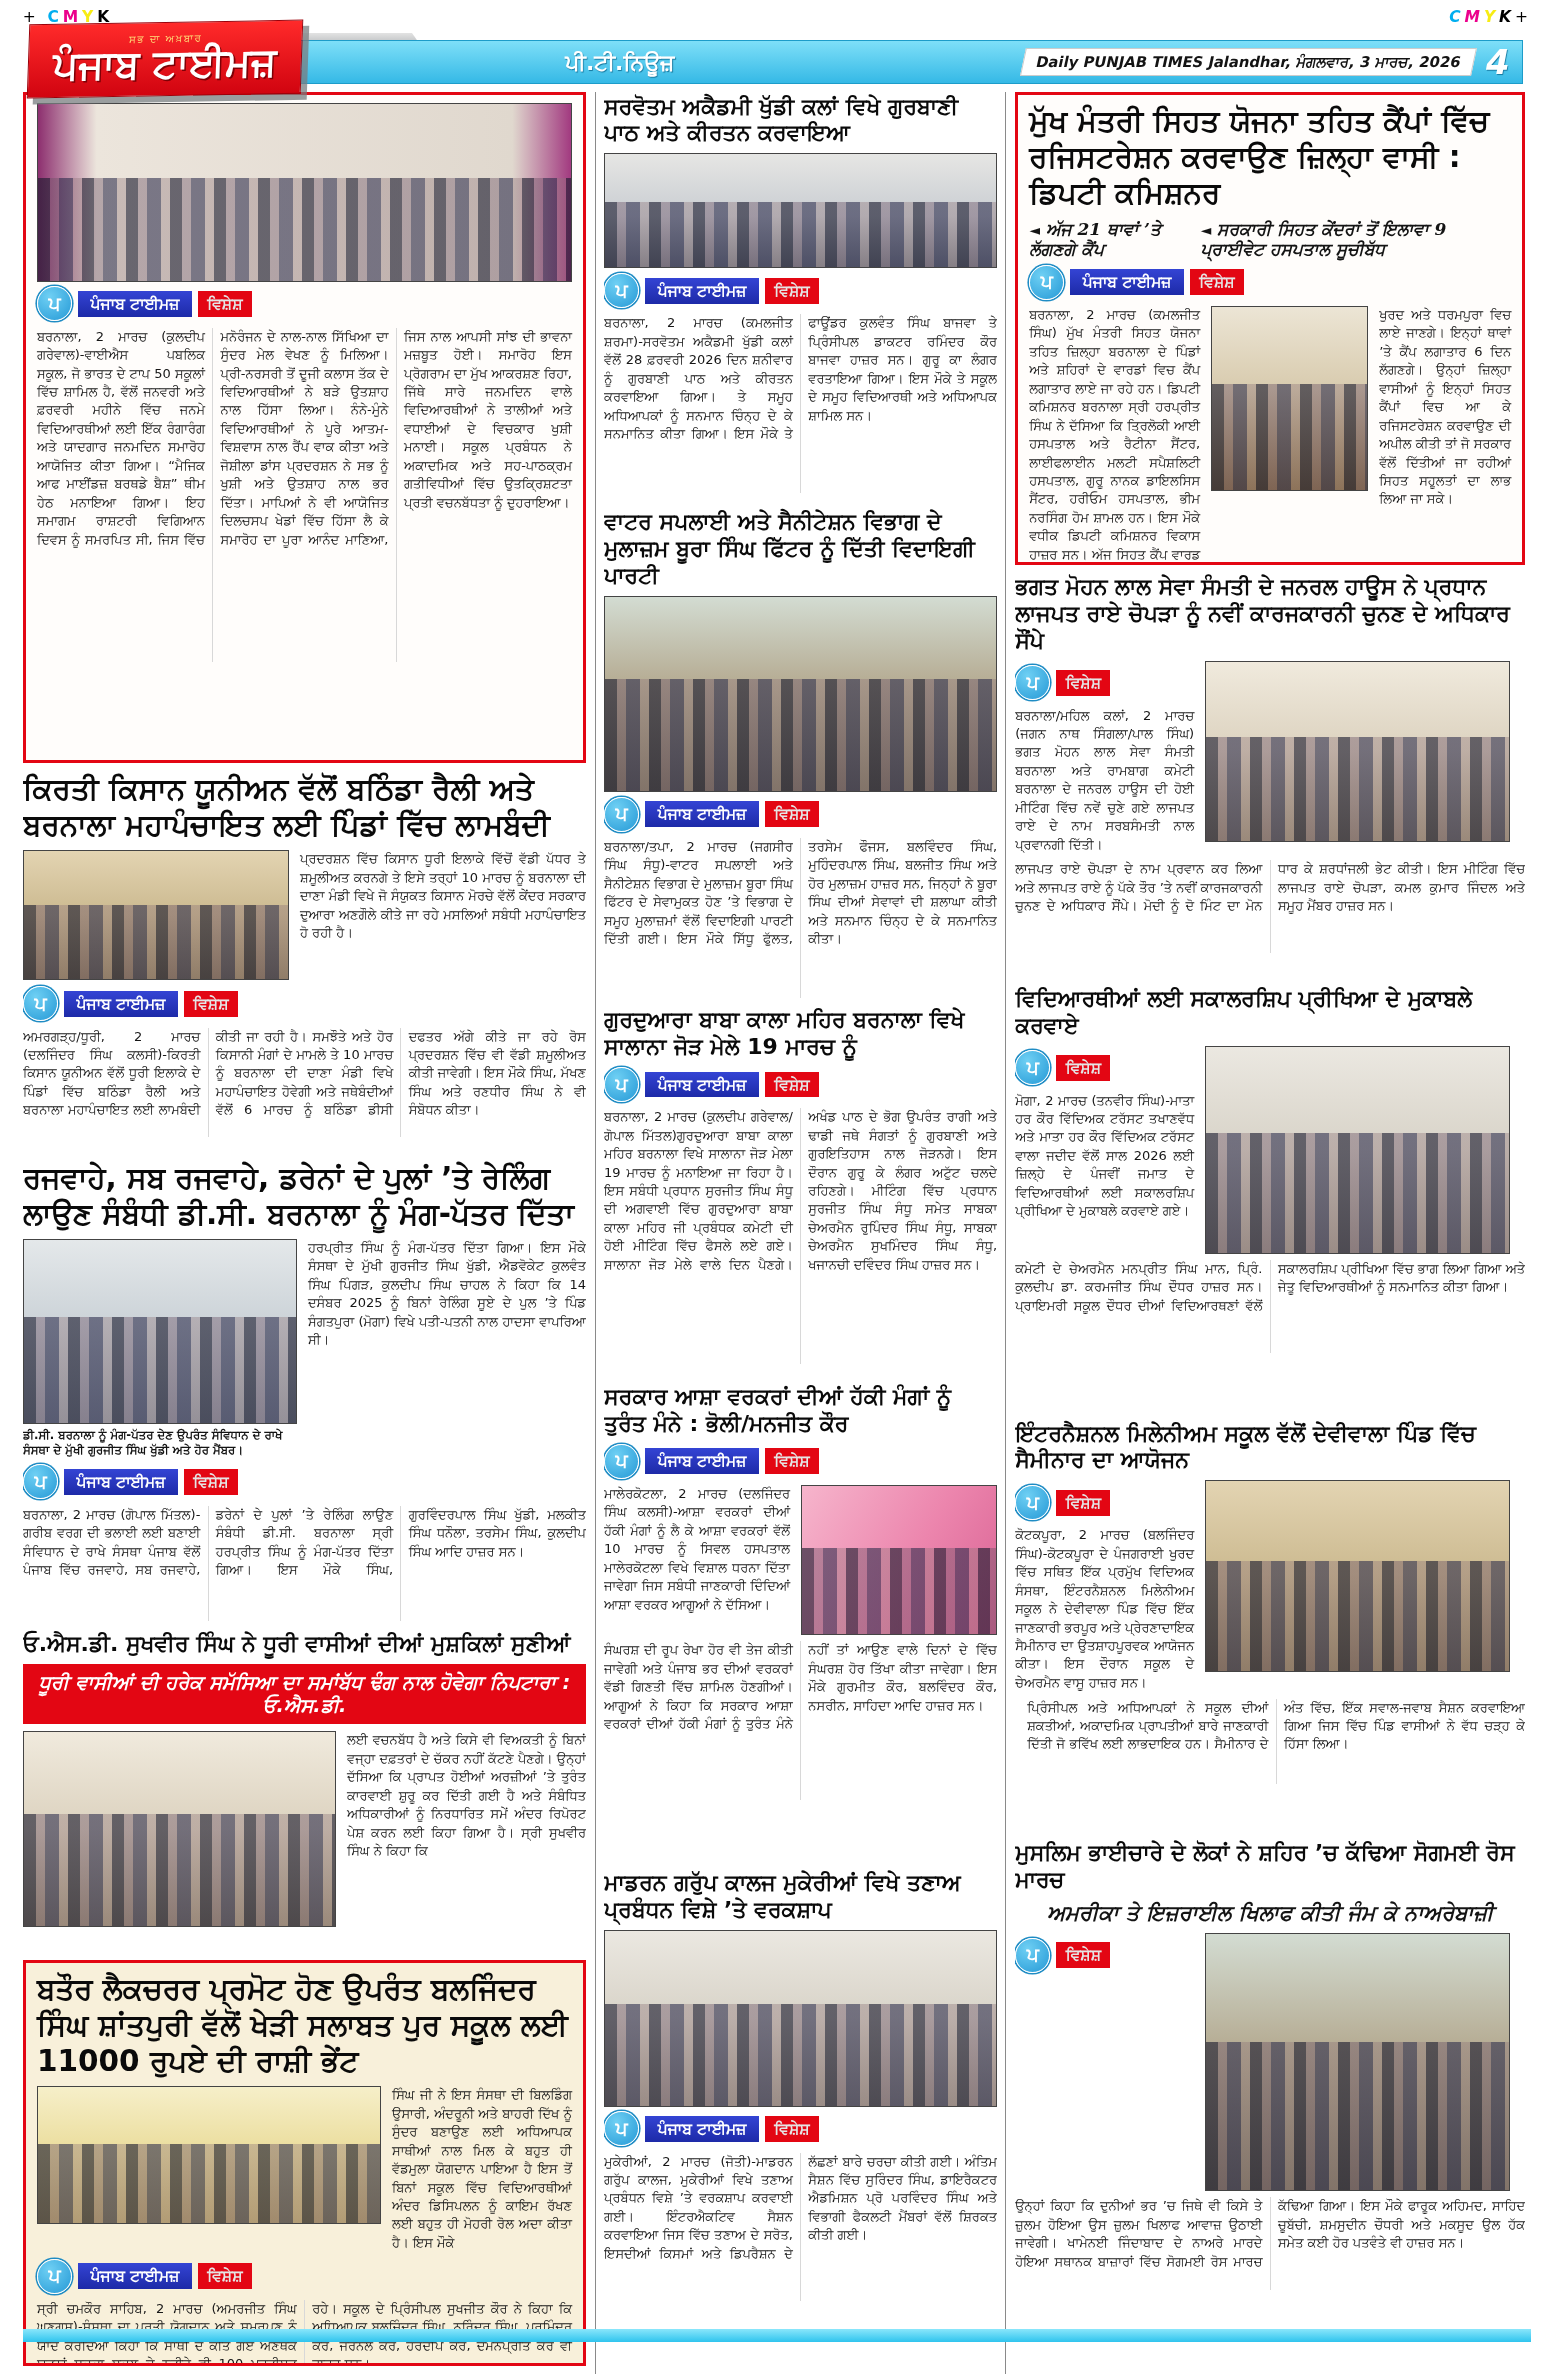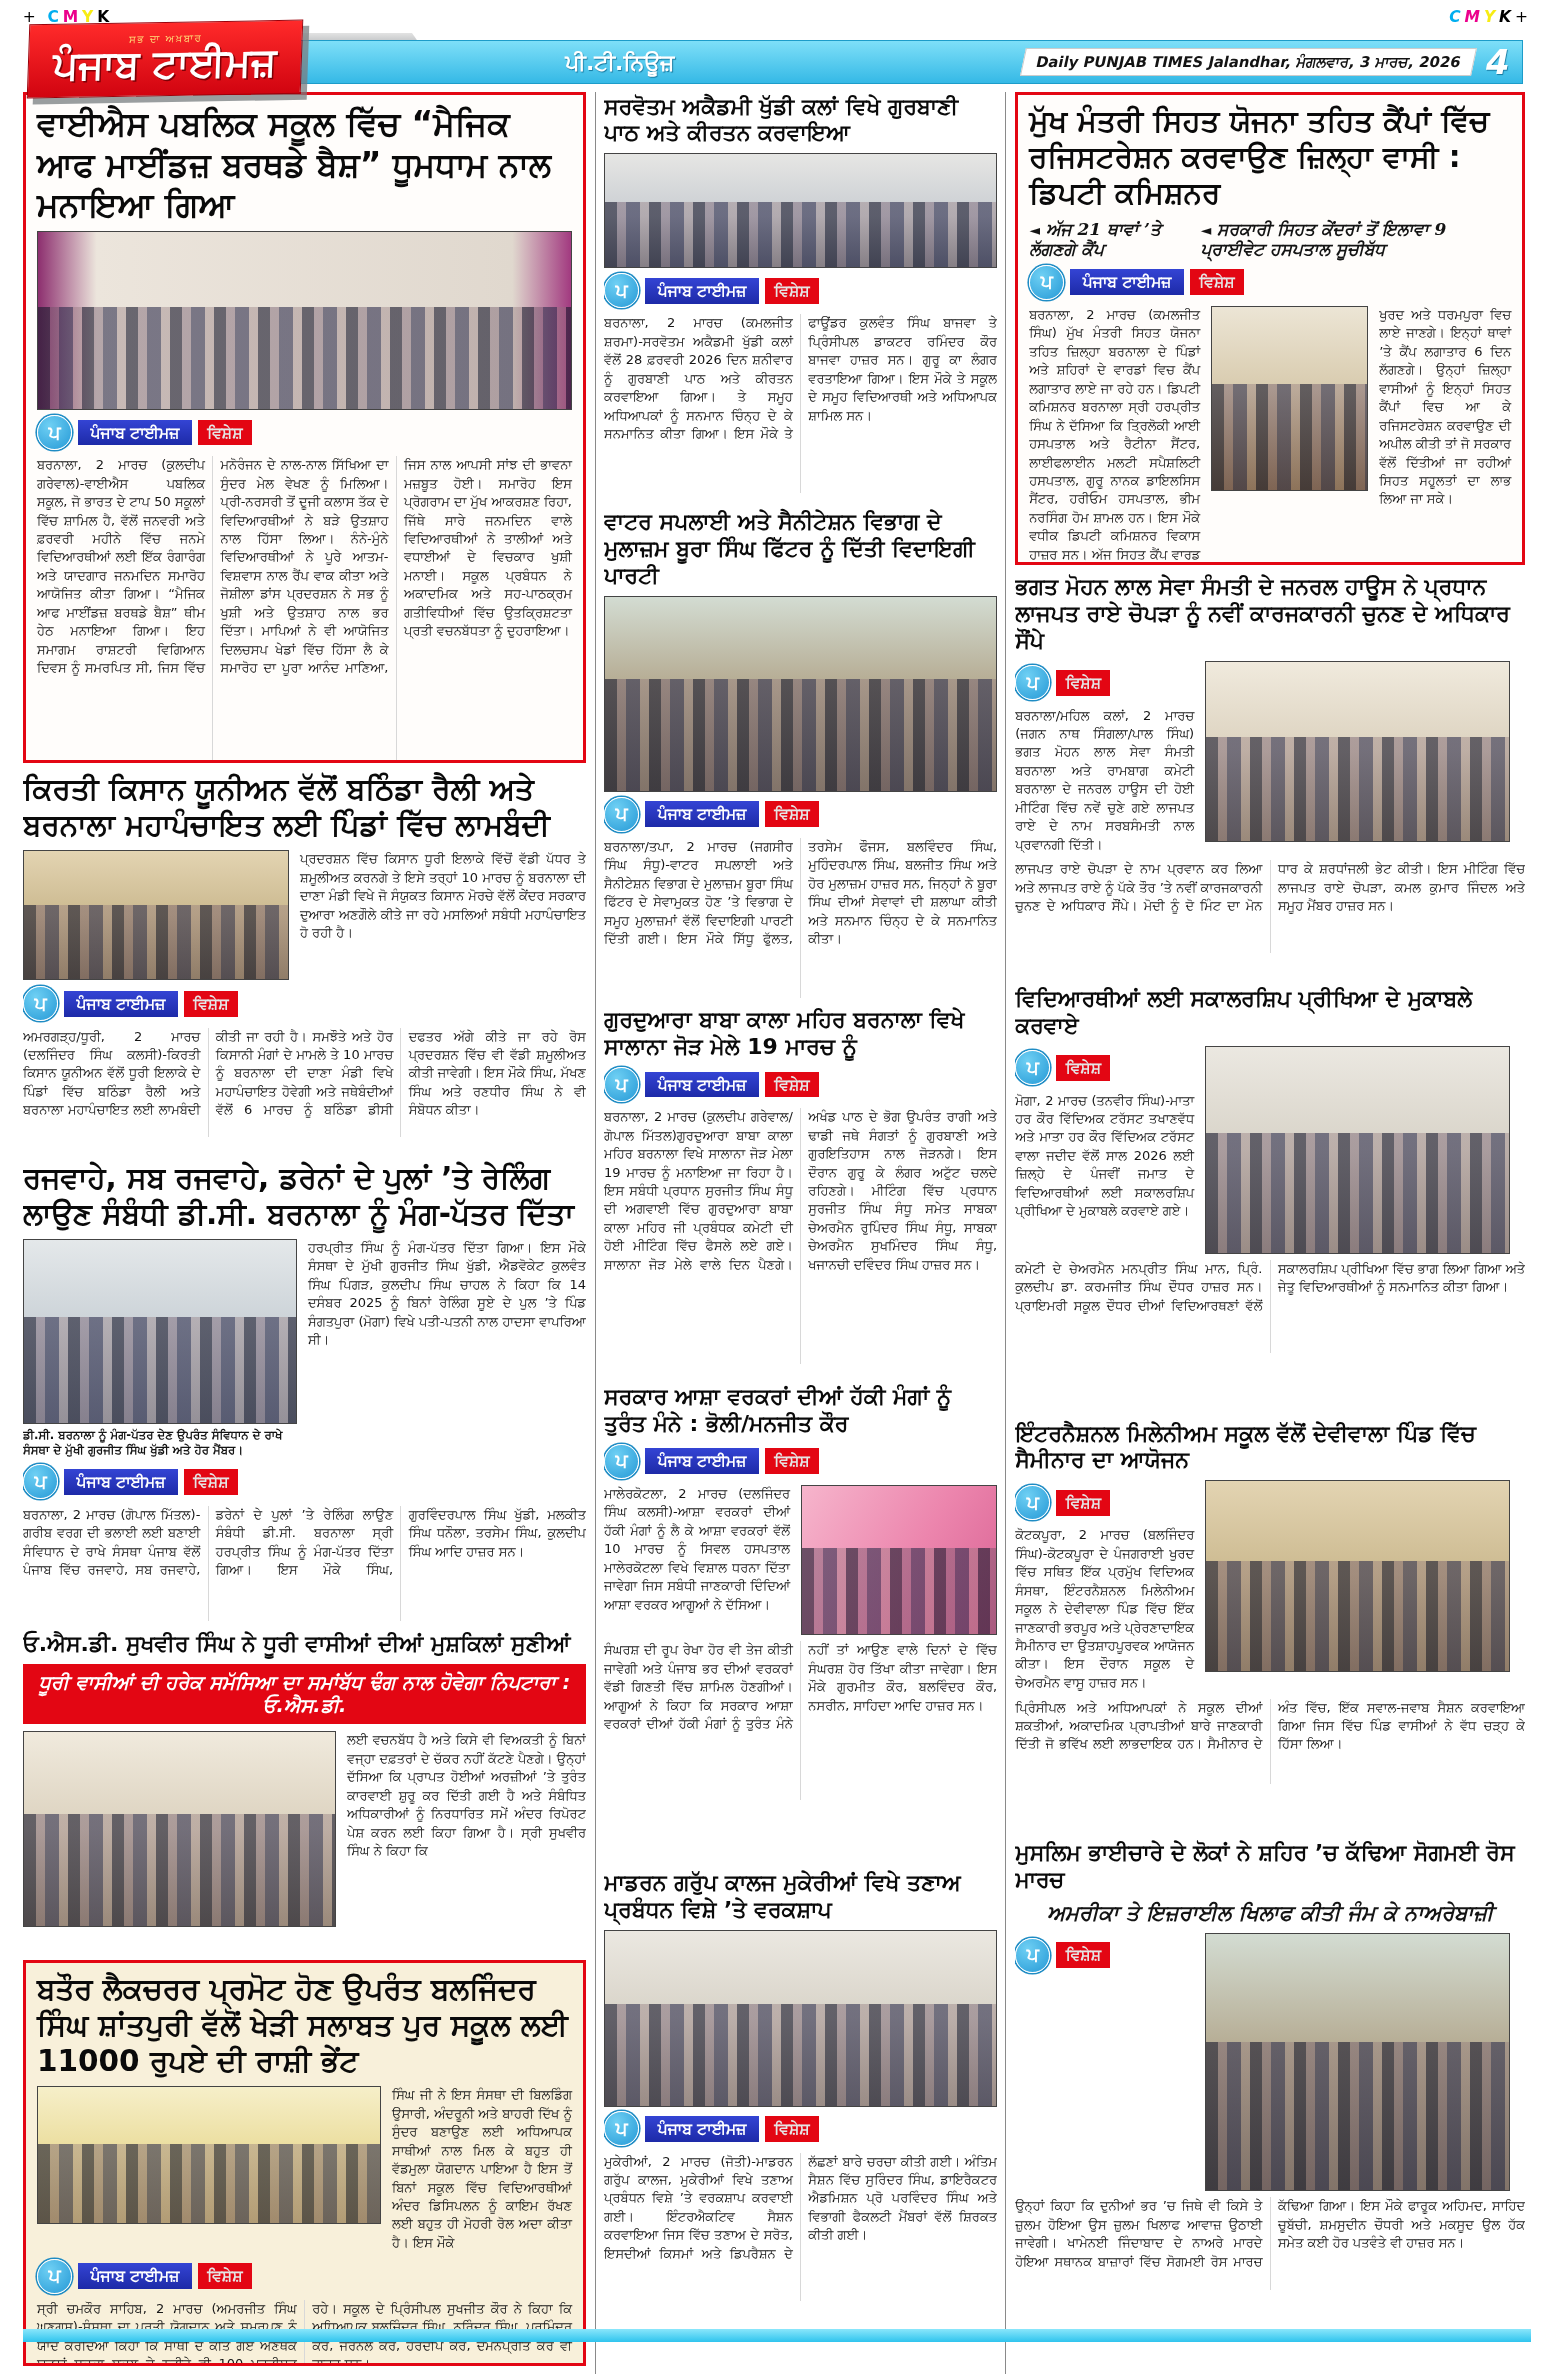--- a/index.html
+++ b/index.html
@@ -99,21 +99,20 @@
   <div class="mast-red">
     <div class="mast-tag">ਸਭ ਦਾ ਅਖ਼ਬਾਰ</div>
     <div class="mast-title">ਪੰਜਾਬ ਟਾਈਮਜ਼</div>
   </div>
 
   <div class="content">
 
     <div class="colL">
 
       <article class="redbox" style="height:649px;">
-        <h2 class="hl-xl">ਵਾਈਐਸ ਪਬਲਿਕ ਸਕੂਲ ਵਿੱਚ “ਮੈਜਿਕ ਆਫ ਮਾਈਂਡਜ਼ ਬਰਥਡੇ ਬੈਸ਼” ਧੂਮਧਾਮ ਨਾਲ ਮਨਾਇਆ ਗਿਆ</h2>
         <div class="photo ph-hall" style="height:177px;"></div>
         <div class="badge">
           <span class="circ">ਪ</span>
           <span class="paper">ਪੰਜਾਬ ਟਾਈਮਜ਼</span>
           <span class="special">ਵਿਸ਼ੇਸ਼</span>
         </div>
         <div class="body c3" style="height:334px;">ਬਰਨਾਲਾ, 2 ਮਾਰਚ (ਕੁਲਦੀਪ ਗਰੇਵਾਲ)-ਵਾਈਐਸ ਪਬਲਿਕ ਸਕੂਲ, ਜੋ ਭਾਰਤ ਦੇ ਟਾਪ 50 ਸਕੂਲਾਂ ਵਿੱਚ ਸ਼ਾਮਿਲ ਹੈ, ਵੱਲੋਂ ਜਨਵਰੀ ਅਤੇ ਫ਼ਰਵਰੀ ਮਹੀਨੇ ਵਿੱਚ ਜਨਮੇ ਵਿਦਿਆਰਥੀਆਂ ਲਈ ਇੱਕ ਰੰਗਾਰੰਗ ਅਤੇ ਯਾਦਗਾਰ ਜਨਮਦਿਨ ਸਮਾਰੋਹ ਆਯੋਜਿਤ ਕੀਤਾ ਗਿਆ। “ਮੈਜਿਕ ਆਫ ਮਾਈਂਡਜ਼ ਬਰਥਡੇ ਬੈਸ਼” ਥੀਮ ਹੇਠ ਮਨਾਇਆ ਗਿਆ। ਇਹ ਸਮਾਗਮ ਰਾਸ਼ਟਰੀ ਵਿਗਿਆਨ ਦਿਵਸ ਨੂੰ ਸਮਰਪਿਤ ਸੀ, ਜਿਸ ਵਿੱਚ ਮਨੋਰੰਜਨ ਦੇ ਨਾਲ-ਨਾਲ ਸਿੱਖਿਆ ਦਾ ਸੁੰਦਰ ਮੇਲ ਵੇਖਣ ਨੂੰ ਮਿਲਿਆ। ਪ੍ਰੀ-ਨਰਸਰੀ ਤੋਂ ਦੂਜੀ ਕਲਾਸ ਤੱਕ ਦੇ ਵਿਦਿਆਰਥੀਆਂ ਨੇ ਬੜੇ ਉਤਸ਼ਾਹ ਨਾਲ ਹਿੱਸਾ ਲਿਆ। ਨੰਨੇ-ਮੁੰਨੇ ਵਿਦਿਆਰਥੀਆਂ ਨੇ ਪੂਰੇ ਆਤਮ-ਵਿਸ਼ਵਾਸ ਨਾਲ ਰੈਂਪ ਵਾਕ ਕੀਤਾ ਅਤੇ ਜੋਸ਼ੀਲਾ ਡਾਂਸ ਪ੍ਰਦਰਸ਼ਨ ਨੇ ਸਭ ਨੂੰ ਖੁਸ਼ੀ ਅਤੇ ਉਤਸ਼ਾਹ ਨਾਲ ਭਰ ਦਿੱਤਾ। ਮਾਪਿਆਂ ਨੇ ਵੀ ਆਯੋਜਿਤ ਦਿਲਚਸਪ ਖੇਡਾਂ ਵਿੱਚ ਹਿੱਸਾ ਲੈ ਕੇ ਸਮਾਰੋਹ ਦਾ ਪੂਰਾ ਆਨੰਦ ਮਾਣਿਆ, ਜਿਸ ਨਾਲ ਆਪਸੀ ਸਾਂਝ ਦੀ ਭਾਵਨਾ ਮਜ਼ਬੂਤ ਹੋਈ। ਸਮਾਰੋਹ ਇਸ ਪ੍ਰੋਗਰਾਮ ਦਾ ਮੁੱਖ ਆਕਰਸ਼ਣ ਰਿਹਾ, ਜਿੱਥੇ ਸਾਰੇ ਜਨਮਦਿਨ ਵਾਲੇ ਵਿਦਿਆਰਥੀਆਂ ਨੇ ਤਾਲੀਆਂ ਅਤੇ ਵਧਾਈਆਂ ਦੇ ਵਿਚਕਾਰ ਖੁਸ਼ੀ ਮਨਾਈ। ਸਕੂਲ ਪ੍ਰਬੰਧਨ ਨੇ ਅਕਾਦਮਿਕ ਅਤੇ ਸਹ-ਪਾਠਕ੍ਰਮ ਗਤੀਵਿਧੀਆਂ ਵਿੱਚ ਉਤਕ੍ਰਿਸ਼ਟਤਾ ਪ੍ਰਤੀ ਵਚਨਬੱਧਤਾ ਨੂੰ ਦੁਹਰਾਇਆ।</div>
       </article>
 
       <article style="height:381px;">
@@ -303,21 +302,21 @@
             <div class="badge">
               <span class="circ">ਪ</span>
               <span class="special">ਵਿਸ਼ੇਸ਼</span>
             </div>
             <div class="body">ਕੋਟਕਪੂਰਾ, 2 ਮਾਰਚ (ਬਲਜਿੰਦਰ ਸਿੰਘ)-ਕੋਟਕਪੂਰਾ ਦੇ ਪੰਜਗਰਾਈ ਖੁਰਦ ਵਿੱਚ ਸਥਿਤ ਇੱਕ ਪ੍ਰਮੁੱਖ ਵਿਦਿਅਕ ਸੰਸਥਾ, ਇੰਟਰਨੈਸ਼ਨਲ ਮਿਲੇਨੀਅਮ ਸਕੂਲ ਨੇ ਦੇਵੀਵਾਲਾ ਪਿੰਡ ਵਿੱਚ ਇੱਕ ਜਾਣਕਾਰੀ ਭਰਪੂਰ ਅਤੇ ਪ੍ਰੇਰਣਾਦਾਇਕ ਸੈਮੀਨਾਰ ਦਾ ਉਤਸ਼ਾਹਪੂਰਵਕ ਆਯੋਜਨ ਕੀਤਾ। ਇਸ ਦੌਰਾਨ ਸਕੂਲ ਦੇ ਚੇਅਰਮੈਨ ਵਾਸੂ ਹਾਜ਼ਰ ਸਨ।</div>
           </div>
           <figure>
               <div class="photo ph-flags" style="width:303px;height:190px;"></div>
             </figure>
         </div>
-        <div class="body c2" style="height:85px;">ਪ੍ਰਿੰਸੀਪਲ ਅਤੇ ਅਧਿਆਪਕਾਂ ਨੇ ਸਕੂਲ ਦੀਆਂ ਸ਼ਕਤੀਆਂ, ਅਕਾਦਮਿਕ ਪ੍ਰਾਪਤੀਆਂ ਬਾਰੇ ਜਾਣਕਾਰੀ ਦਿੱਤੀ ਜੋ ਭਵਿੱਖ ਲਈ ਲਾਭਦਾਇਕ ਹਨ। ਸੈਮੀਨਾਰ ਦੇ ਅੰਤ ਵਿੱਚ, ਇੱਕ ਸਵਾਲ-ਜਵਾਬ ਸੈਸ਼ਨ ਕਰਵਾਇਆ ਗਿਆ ਜਿਸ ਵਿੱਚ ਪਿੰਡ ਵਾਸੀਆਂ ਨੇ ਵੱਧ ਚੜ੍ਹ ਕੇ ਹਿੱਸਾ ਲਿਆ।</div>
+        <div class="body c2" style="height:85px;margin-left:12px;">ਪ੍ਰਿੰਸੀਪਲ ਅਤੇ ਅਧਿਆਪਕਾਂ ਨੇ ਸਕੂਲ ਦੀਆਂ ਸ਼ਕਤੀਆਂ, ਅਕਾਦਮਿਕ ਪ੍ਰਾਪਤੀਆਂ ਬਾਰੇ ਜਾਣਕਾਰੀ ਦਿੱਤੀ ਜੋ ਭਵਿੱਖ ਲਈ ਲਾਭਦਾਇਕ ਹਨ। ਸੈਮੀਨਾਰ ਦੇ ਅੰਤ ਵਿੱਚ, ਇੱਕ ਸਵਾਲ-ਜਵਾਬ ਸੈਸ਼ਨ ਕਰਵਾਇਆ ਗਿਆ ਜਿਸ ਵਿੱਚ ਪਿੰਡ ਵਾਸੀਆਂ ਨੇ ਵੱਧ ਚੜ੍ਹ ਕੇ ਹਿੱਸਾ ਲਿਆ।</div>
       </article>
 
       <article style="height:505px;">
         <h2 class="hl-m">ਮੁਸਲਿਮ ਭਾਈਚਾਰੇ ਦੇ ਲੋਕਾਂ ਨੇ ਸ਼ਹਿਰ ’ਚ ਕੱਢਿਆ ਸੋਗਮਈ ਰੋਸ ਮਾਰਚ</h2>
         <div class="subital">ਅਮਰੀਕਾ ਤੇ ਇਜ਼ਰਾਈਲ ਖਿਲਾਫ ਕੀਤੀ ਜੰਮ ਕੇ ਨਾਅਰੇਬਾਜ਼ੀ</div>
         <div class="row">
           <div style="width:179px;flex:none;">
             <div class="badge">
               <span class="circ">ਪ</span>
               <span class="special">ਵਿਸ਼ੇਸ਼</span>

